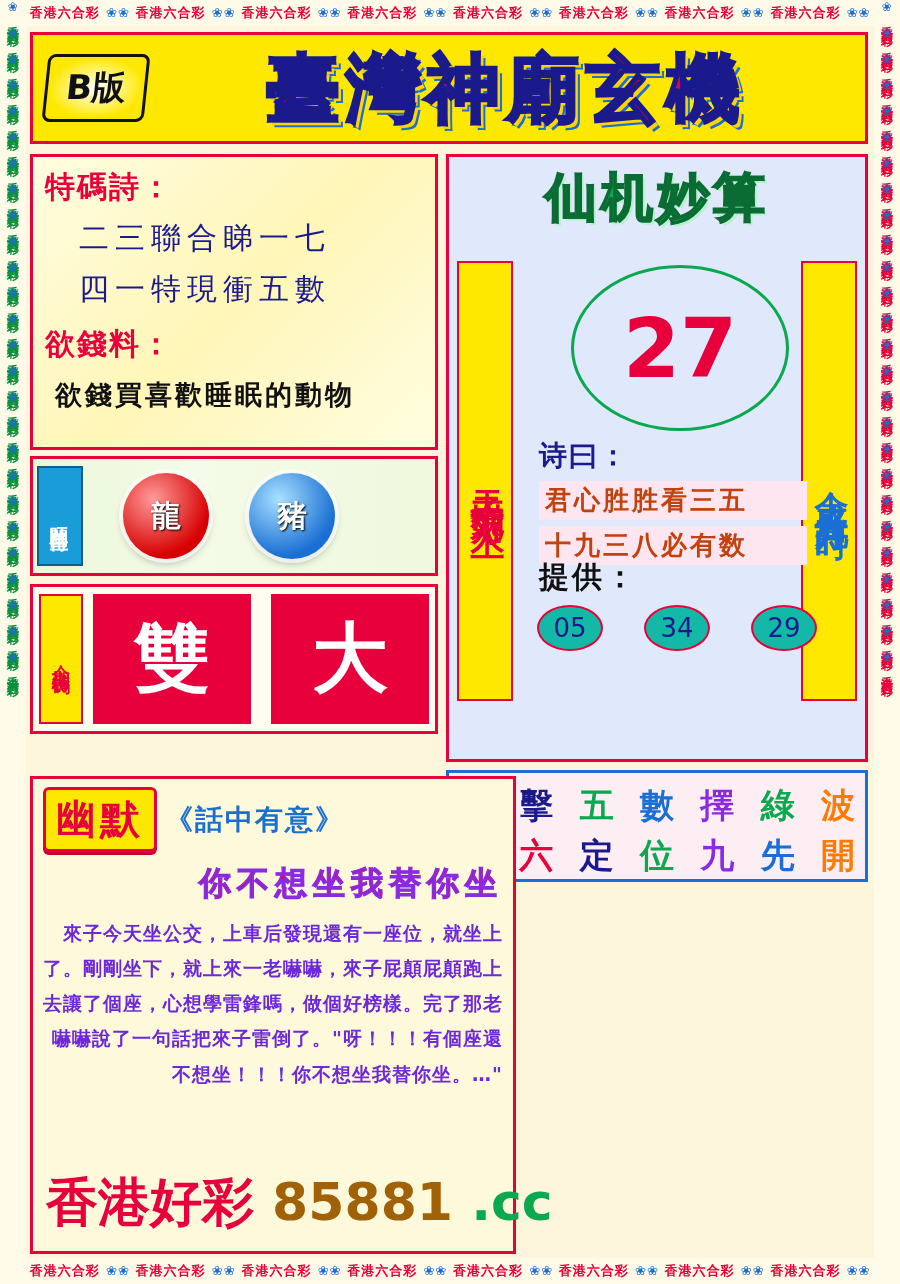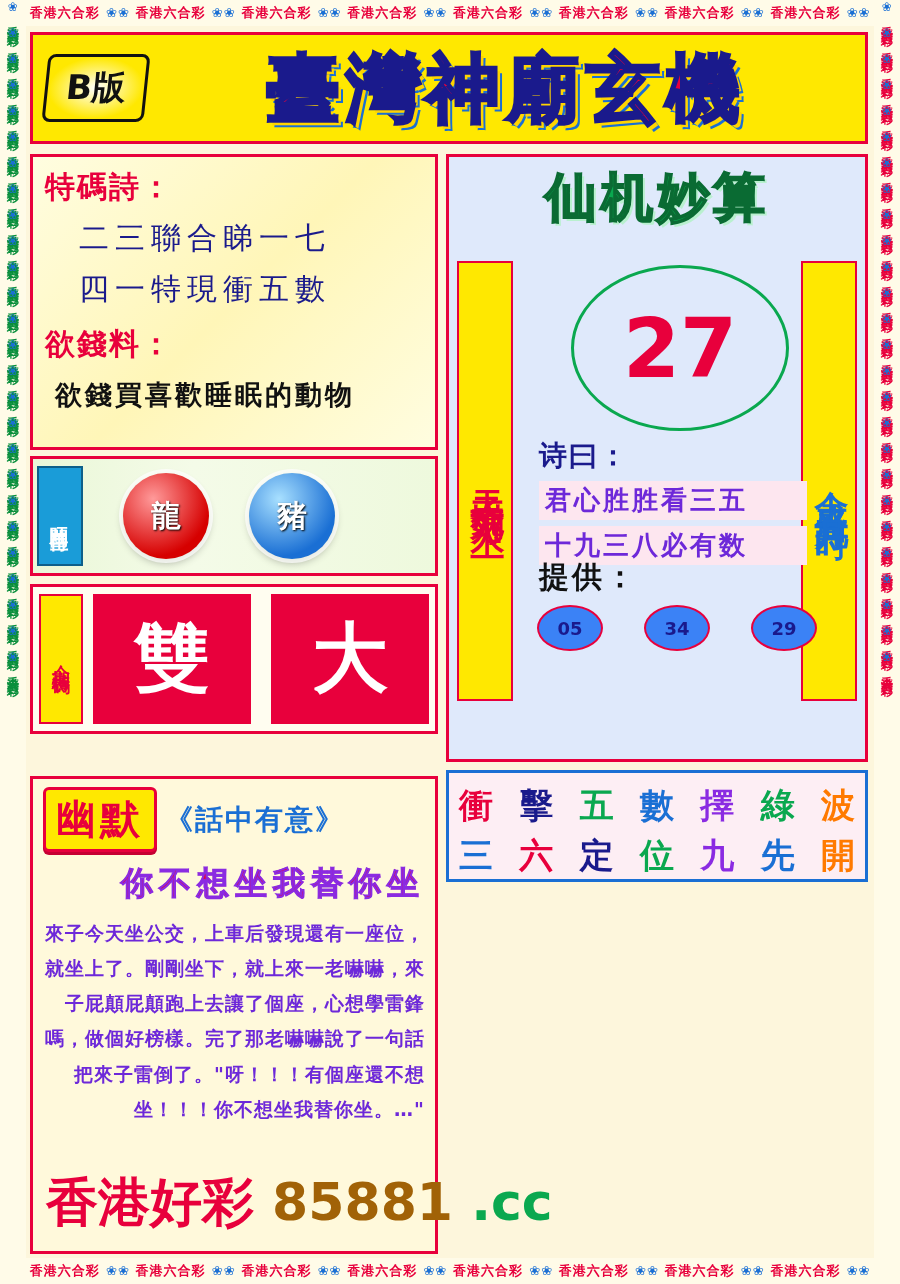--- a/index.html
+++ b/index.html
@@ -148,49 +148,49 @@
     border:3px solid #0aa84f;border-radius:50%;
     display:flex;align-items:center;justify-content:center;
     color:#e8003c;font-size:82px;font-weight:bold;
     font-family:"DejaVu Sans",sans-serif;
   }
   .shiyue{
     position:absolute;left:90px;top:280px;width:268px;
     color:#1a1a8c;font-size:28px;font-weight:bold;letter-spacing:2px;
   }
   .shiyue .sline{
-    background:#fde6ef;color:#6d28d9;font-size:26px;
+    background:#fde6ef;color:#c2410c;font-size:26px;
     padding:2px 6px;margin-top:6px;letter-spacing:3px;
   }
   .tigong{
     position:absolute;left:90px;top:400px;color:#111;font-size:30px;font-weight:bold;letter-spacing:3px;
   }
   .nums{
     position:absolute;left:88px;top:448px;width:280px;display:flex;justify-content:space-between;
   }
   .numcirc{
     width:62px;height:42px;border:2px solid #e8003c;border-radius:50%;
     display:flex;align-items:center;justify-content:center;
-    color:#1a1a8c;font-size:18px;font-weight:bold;background:#3b82f6;
+    color:#1a1a8c;font-size:26px;font-weight:normal;background:#14b8a6;
   }
 
   
   .br-box{
     position:absolute;left:418px;top:742px;width:422px;height:112px;
     background:#fdeef4;border:3px solid #1a6fd4;box-sizing:border-box;
     padding:6px 10px;
   }
   .br-row{display:flex;justify-content:space-between;margin-top:4px;}
   .br-ch{font-size:34px;font-weight:bold;}
   .c-red{color:#e8003c;}.c-blue{color:#1a6fd4;}.c-green{color:#0aa84f;}
   .c-purple{color:#8a2be2;}.c-orange{color:#ff7a00;}.c-navy{color:#1a1a8c;}
 
   
   .humor{
-    position:absolute;left:2px;top:748px;width:408px;height:478px;
+    position:absolute;left:2px;top:748px;width:486px;height:478px;
     background:#fff9db;border:3px solid #e8003c;box-sizing:border-box;
     padding:8px 10px;
   }
   .humor-head{display:flex;align-items:center;gap:8px;}
   .humor-badge{
     background:#ffe800;border:3px solid #e8003c;border-radius:6px;
     padding:2px 10px;font-size:40px;font-weight:bold;color:#e8003c;
     letter-spacing:4px;box-shadow:0 3px 0 #c60033;
   }
   .humor-sub{font-size:28px;font-weight:bold;color:#1a6fd4;letter-spacing:2px;}

